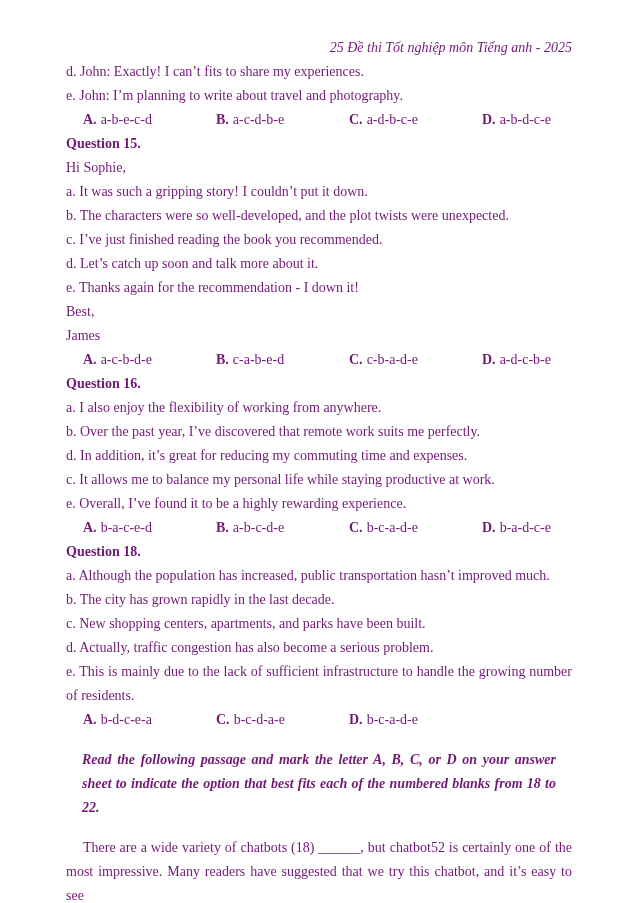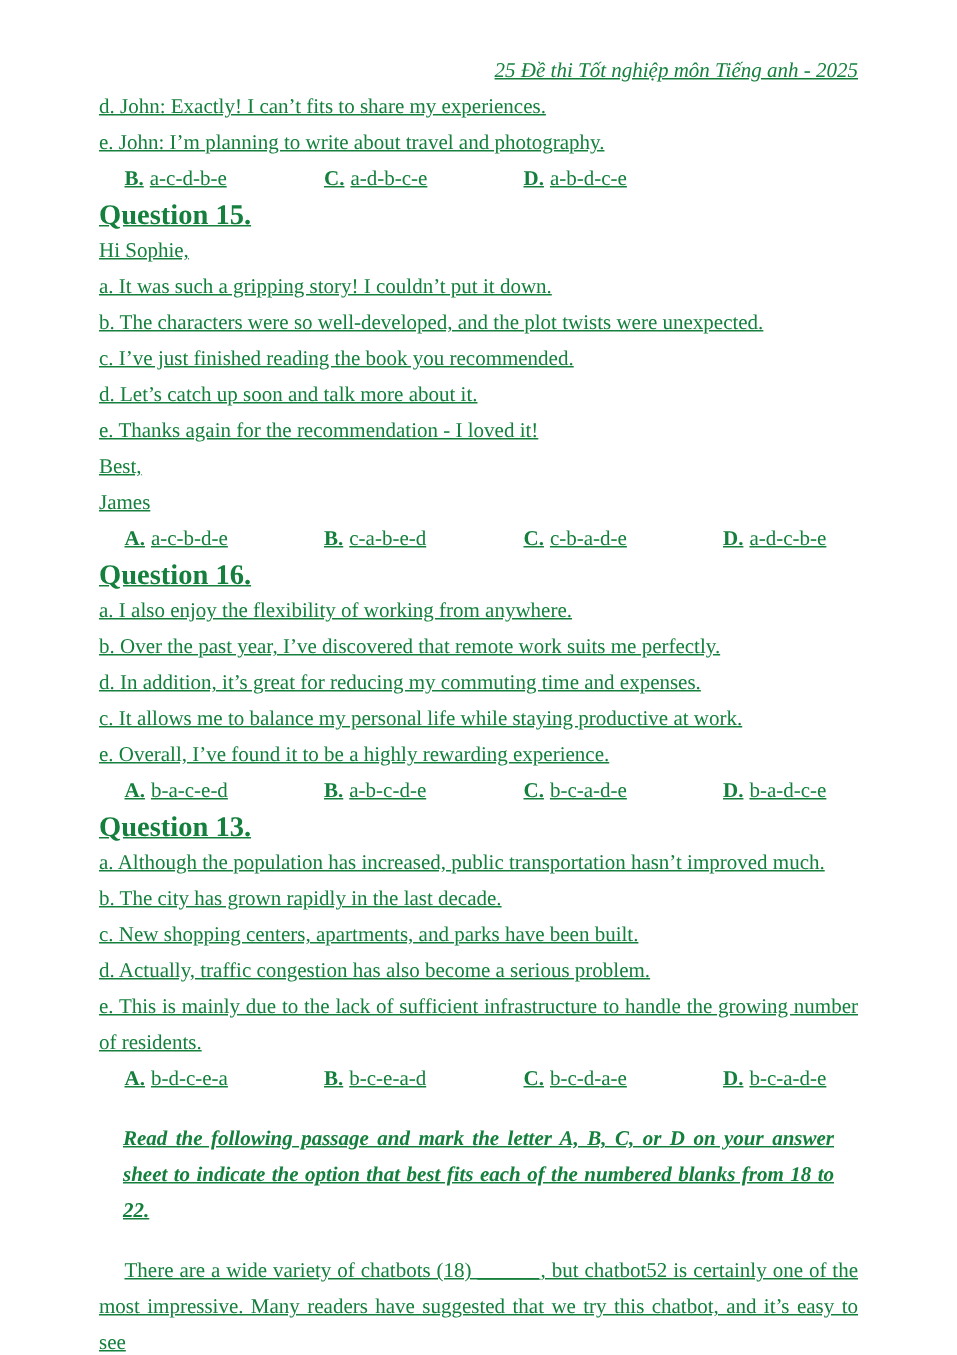--- a/index.html
+++ b/index.html
@@ -11,35 +11,34 @@
     position: relative;
     width: 638px;
     height: 903px;
     box-sizing: border-box;
     margin: 0 auto;
     padding: 36px 66px 0 66px;
     background: #ffffff;
     font-family: "Liberation Serif", serif;
     font-size: 14px;
     line-height: 24px;
-    color: #15803d;
-    text-decoration: underline;
+    color: #701a75;
   }
   .header-line {
     text-align: right;
     font-style: italic;
     margin: 0;
   }
   .line {
     margin: 0;
     text-align: justify;
   }
   .qhead {
     margin: 0;
-    font-size: 19px;
+    font-size: 14px;
     font-weight: bold;
     line-height: 24px;
   }
   .options {
     display: flex;
     padding-left: 17px;
   }
   .opt {
     flex: 0 0 auto;
     width: 133px;
@@ -70,32 +69,33 @@
 <body>
 
 <div class="page">
 
   <p class="header-line">25 Đề thi Tốt nghiệp môn Tiếng anh - 2025</p>
 
   <p class="line">d. John: Exactly! I can’t fits to share my experiences.</p>
   <p class="line">e. John: I’m planning to write about travel and photography.</p>
 
   <div class="options">
+    <span class="opt"><span class="opt-label">A.</span><span>a-b-e-c-d</span></span>
     <span class="opt"><span class="opt-label">B.</span><span>a-c-d-b-e</span></span>
     <span class="opt"><span class="opt-label">C.</span><span>a-d-b-c-e</span></span>
     <span class="opt"><span class="opt-label">D.</span><span>a-b-d-c-e</span></span>
   </div>
 
   <p class="qhead">Question 15.</p>
   <p class="line">Hi Sophie,</p>
   <p class="line">a. It was such a gripping story! I couldn’t put it down.</p>
   <p class="line">b. The characters were so well-developed, and the plot twists were unexpected.</p>
   <p class="line">c. I’ve just finished reading the book you recommended.</p>
   <p class="line">d. Let’s catch up soon and talk more about it.</p>
-  <p class="line">e. Thanks again for the recommendation - I loved it!</p>
+  <p class="line">e. Thanks again for the recommendation - I down it!</p>
   <p class="line">Best,</p>
   <p class="line">James</p>
 
   <div class="options">
     <span class="opt"><span class="opt-label">A.</span><span>a-c-b-d-e</span></span>
     <span class="opt"><span class="opt-label">B.</span><span>c-a-b-e-d</span></span>
     <span class="opt"><span class="opt-label">C.</span><span>c-b-a-d-e</span></span>
     <span class="opt"><span class="opt-label">D.</span><span>a-d-c-b-e</span></span>
   </div>
 
@@ -106,30 +106,29 @@
   <p class="line">c. It allows me to balance my personal life while staying productive at work.</p>
   <p class="line">e. Overall, I’ve found it to be a highly rewarding experience.</p>
 
   <div class="options">
     <span class="opt"><span class="opt-label">A.</span><span>b-a-c-e-d</span></span>
     <span class="opt"><span class="opt-label">B.</span><span>a-b-c-d-e</span></span>
     <span class="opt"><span class="opt-label">C.</span><span>b-c-a-d-e</span></span>
     <span class="opt"><span class="opt-label">D.</span><span>b-a-d-c-e</span></span>
   </div>
 
-  <p class="qhead">Question 13.</p>
+  <p class="qhead">Question 18.</p>
   <p class="line">a. Although the population has increased, public transportation hasn’t improved much.</p>
   <p class="line">b. The city has grown rapidly in the last decade.</p>
   <p class="line">c. New shopping centers, apartments, and parks have been built.</p>
   <p class="line">d. Actually, traffic congestion has also become a serious problem.</p>
   <p class="line">e. This is mainly due to the lack of sufficient infrastructure to handle the growing number of residents.</p>
 
   <div class="options">
     <span class="opt"><span class="opt-label">A.</span><span>b-d-c-e-a</span></span>
-    <span class="opt"><span class="opt-label">B.</span><span>b-c-e-a-d</span></span>
     <span class="opt"><span class="opt-label">C.</span><span>b-c-d-a-e</span></span>
     <span class="opt"><span class="opt-label">D.</span><span>b-c-a-d-e</span></span>
   </div>
 
   <p class="instruction">Read the following passage and mark the letter A, B, C, or D on your answer sheet to indicate the option that best fits each of the numbered blanks from 18 to 22.</p>
 
   <p class="passage">There are a wide variety of chatbots (18) ______, but chatbot52 is certainly one of the most impressive. Many readers have suggested that we try this chatbot, and it’s easy to see</p>
 
   <div class="footer">
     <span>6</span>

